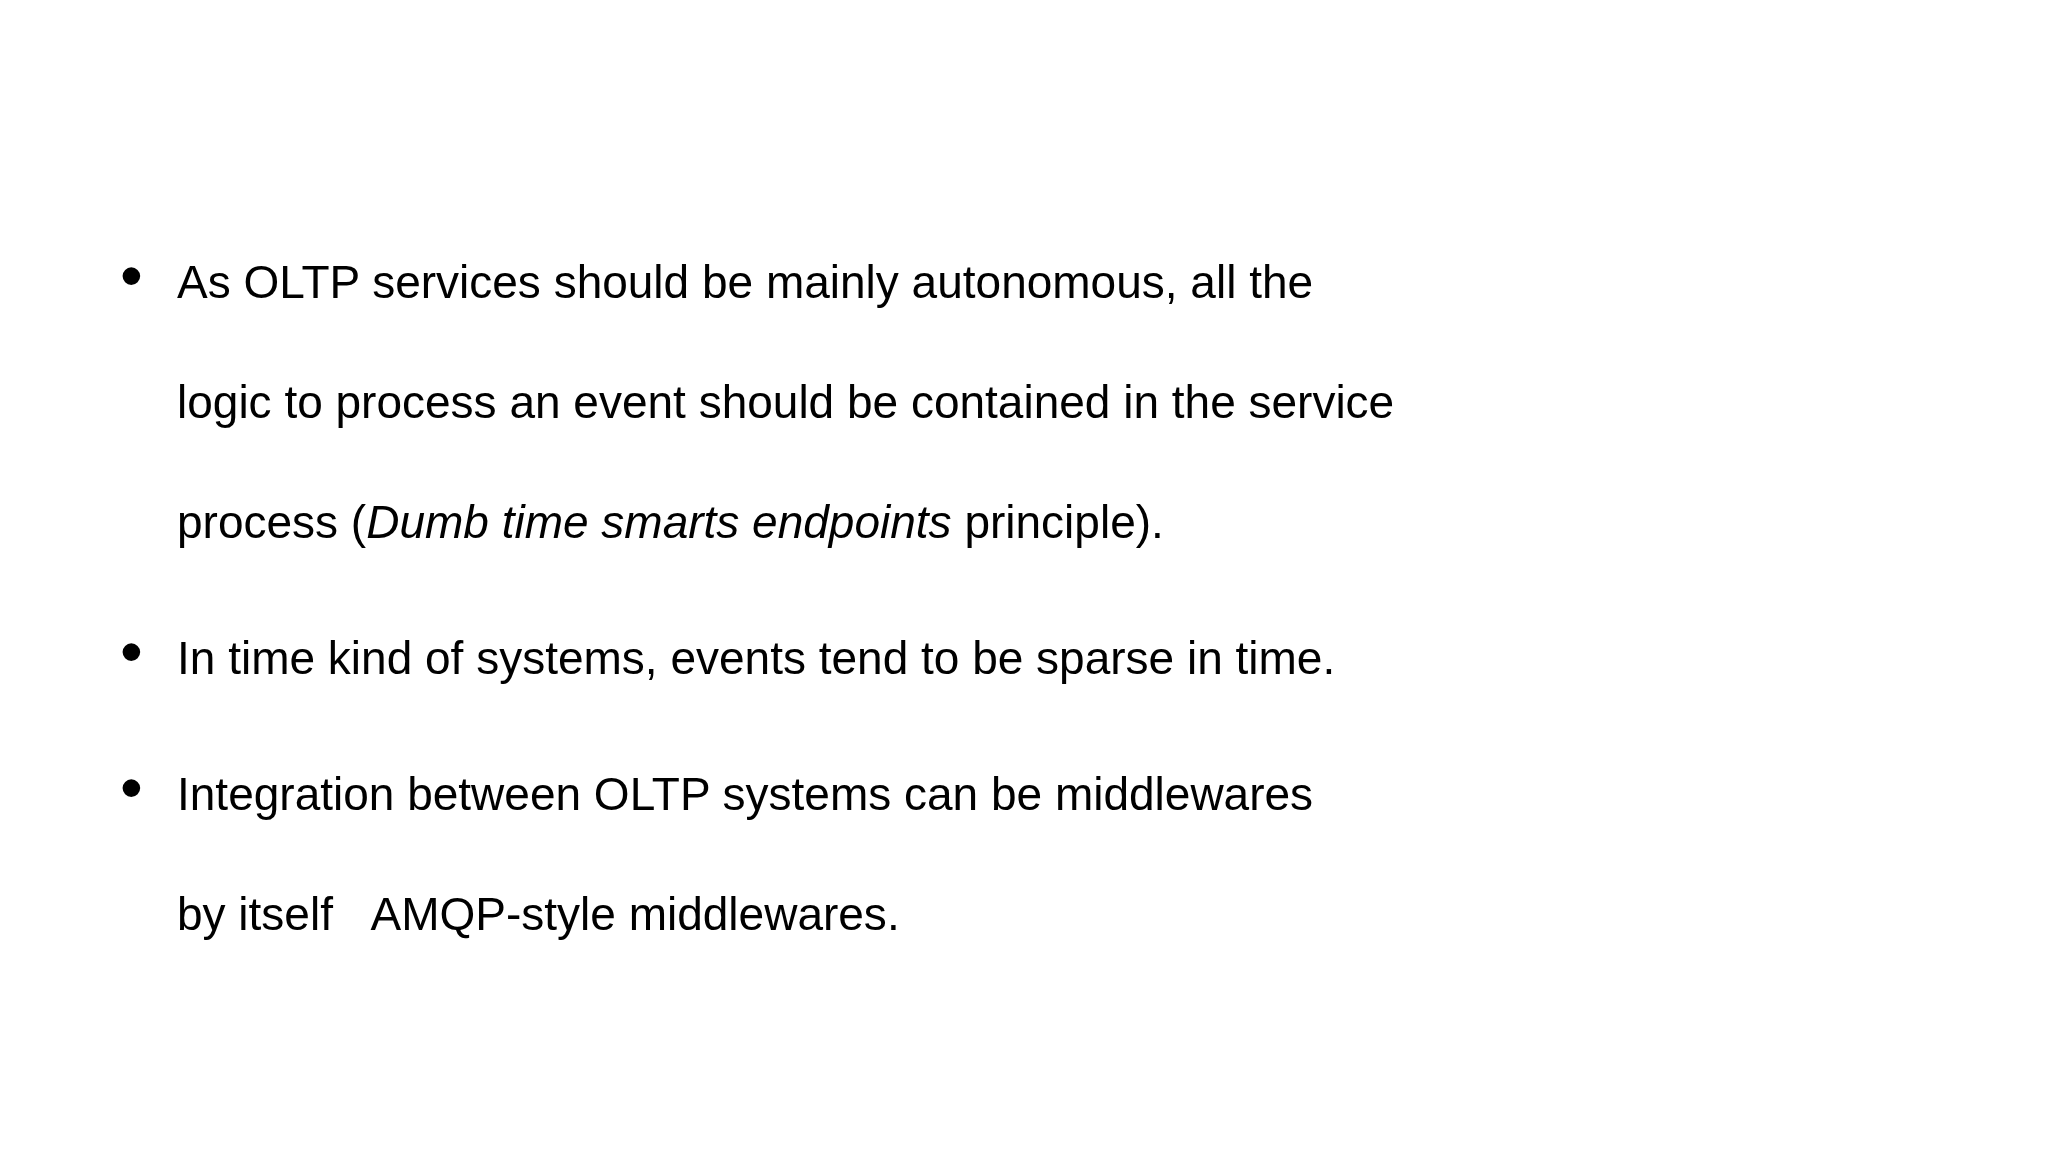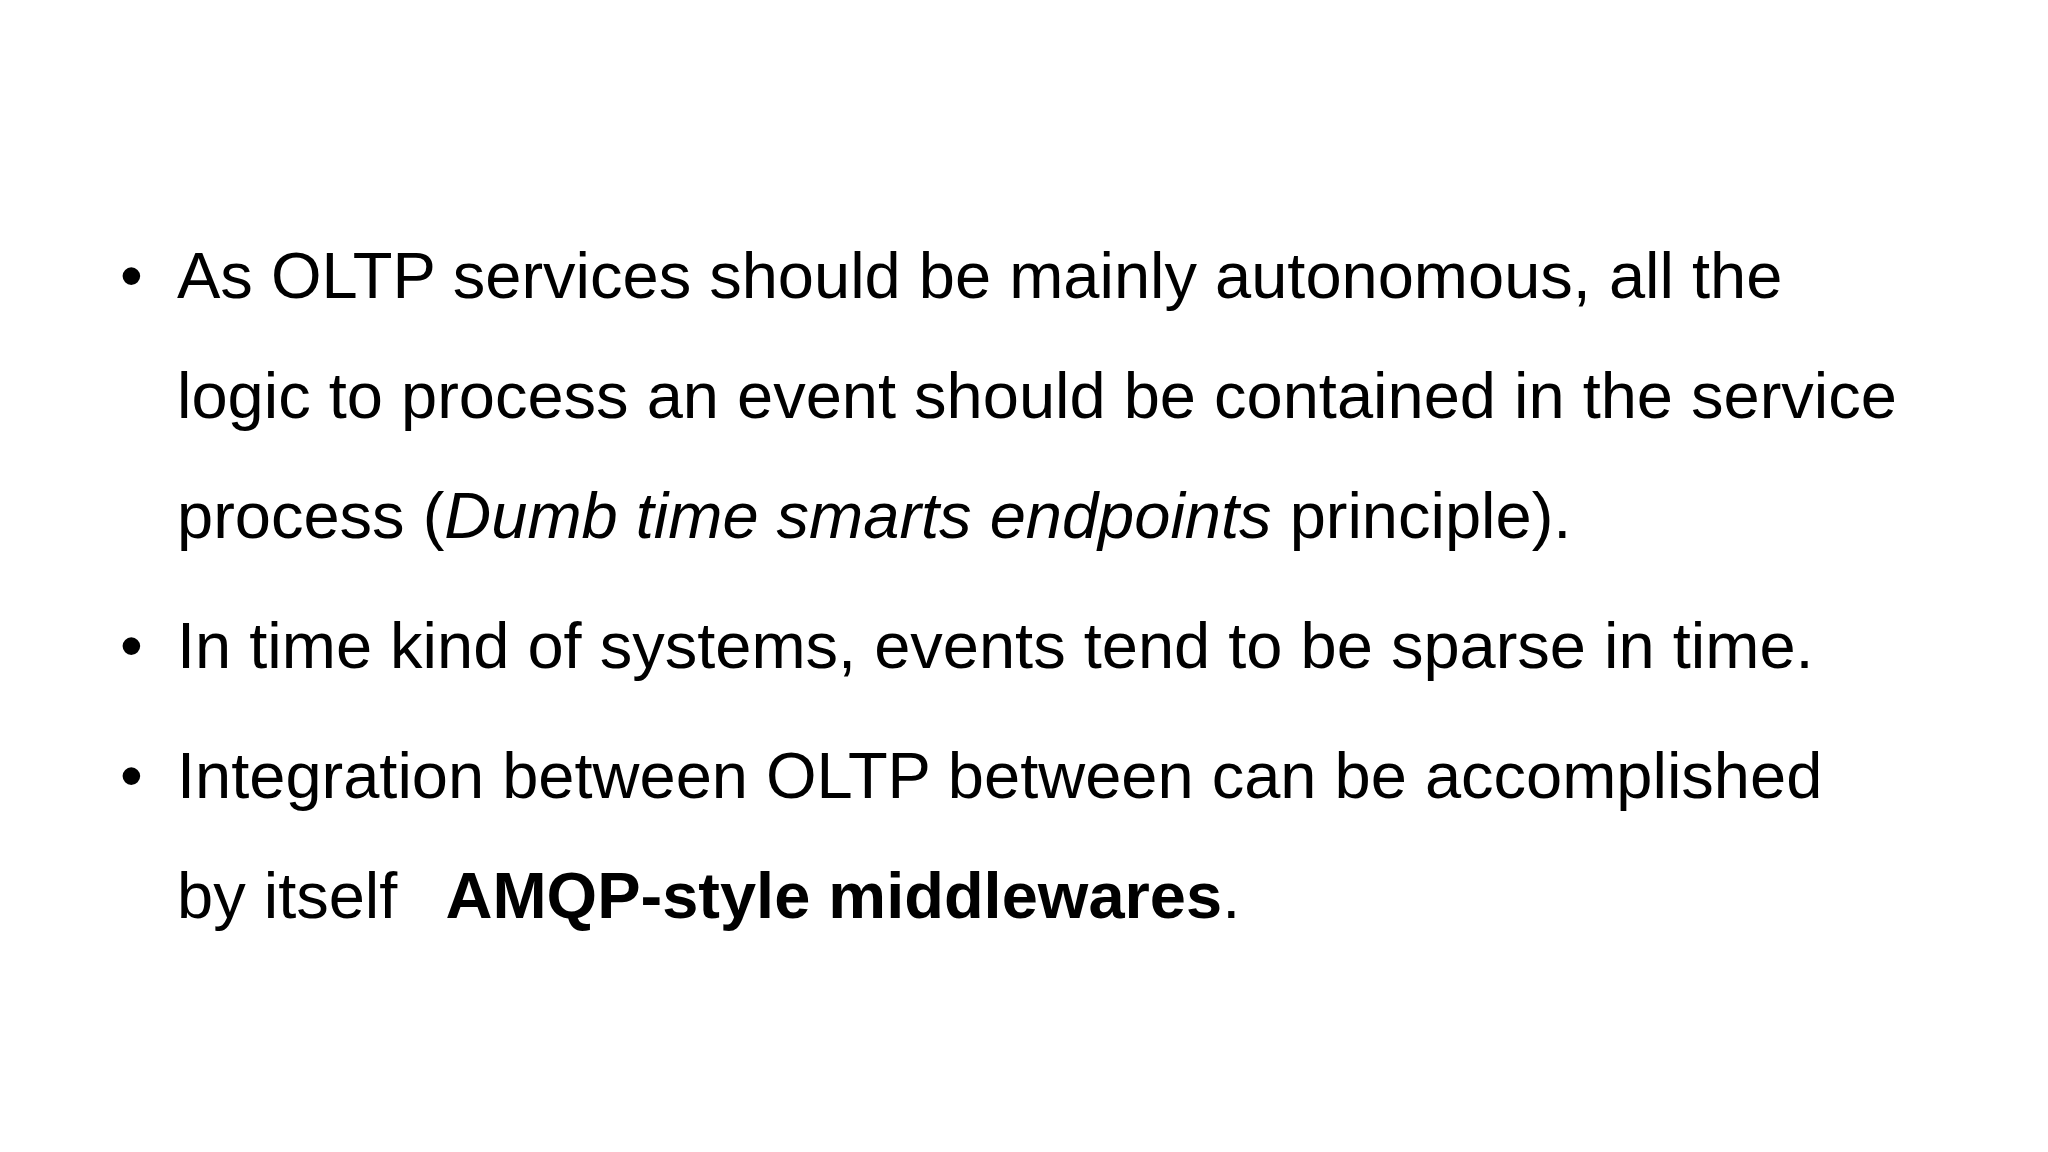--- a/index.html
+++ b/index.html
@@ -38,25 +38,25 @@
     width: 57px;
     font-size: 65px;
     line-height: 120px;
     color: #000000;
   }
   .content {
     flex: 1 1 auto;
   }
   .line {
     white-space: pre;
-    font-size: 65px;
+    font-size: 46px;
     line-height: 120px;
   }
   .italic { font-style: italic; }
-  .bold   { font-weight: bold; margin-left: 12px; }
+  .bold   { font-weight: normal; margin-left: 12px; }
 </style>
 </head>
 <body>
 
 <div class="slide">
   <ul class="bullet-list">
 
     <li class="bullet-item">
       <span class="marker">•</span>
       <div class="content">
@@ -69,19 +69,19 @@
     <li class="bullet-item">
       <span class="marker">•</span>
       <div class="content">
         <div class="line"><span>In time kind of systems, events tend to be sparse in time.</span></div>
       </div>
     </li>
 
     <li class="bullet-item">
       <span class="marker">•</span>
       <div class="content">
-        <div class="line"><span>Integration between OLTP between can be accomplished</span></div>
+        <div class="line"><span>Integration between OLTP systems can be middlewares</span></div>
         <div class="line"><span>by itself  </span><span class="bold">AMQP-style middlewares</span><span>.</span></div>
       </div>
     </li>
 
   </ul>
 </div>
 
 </body></html>

